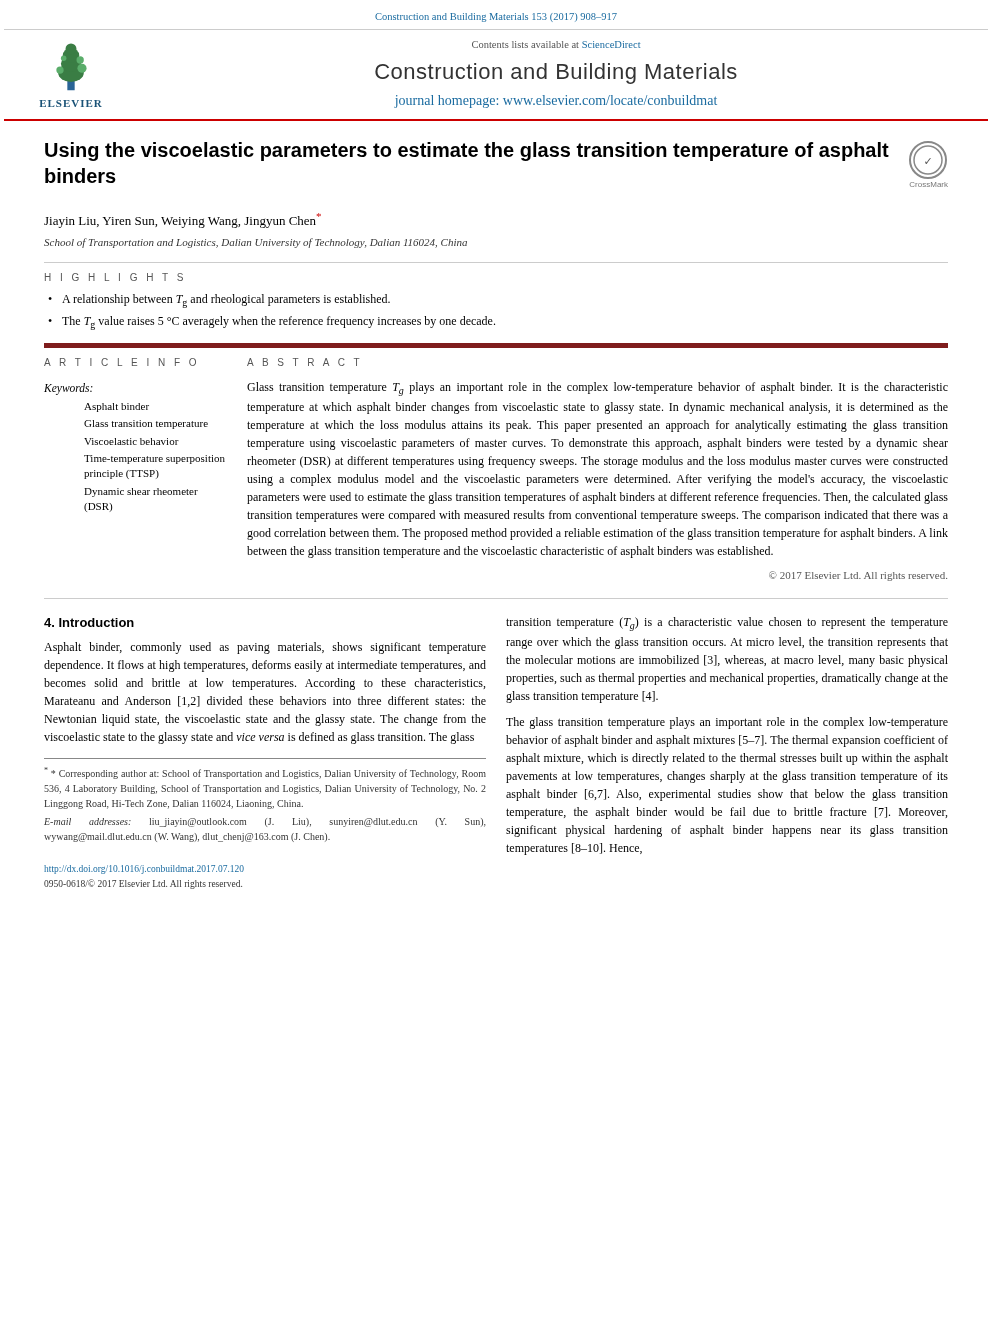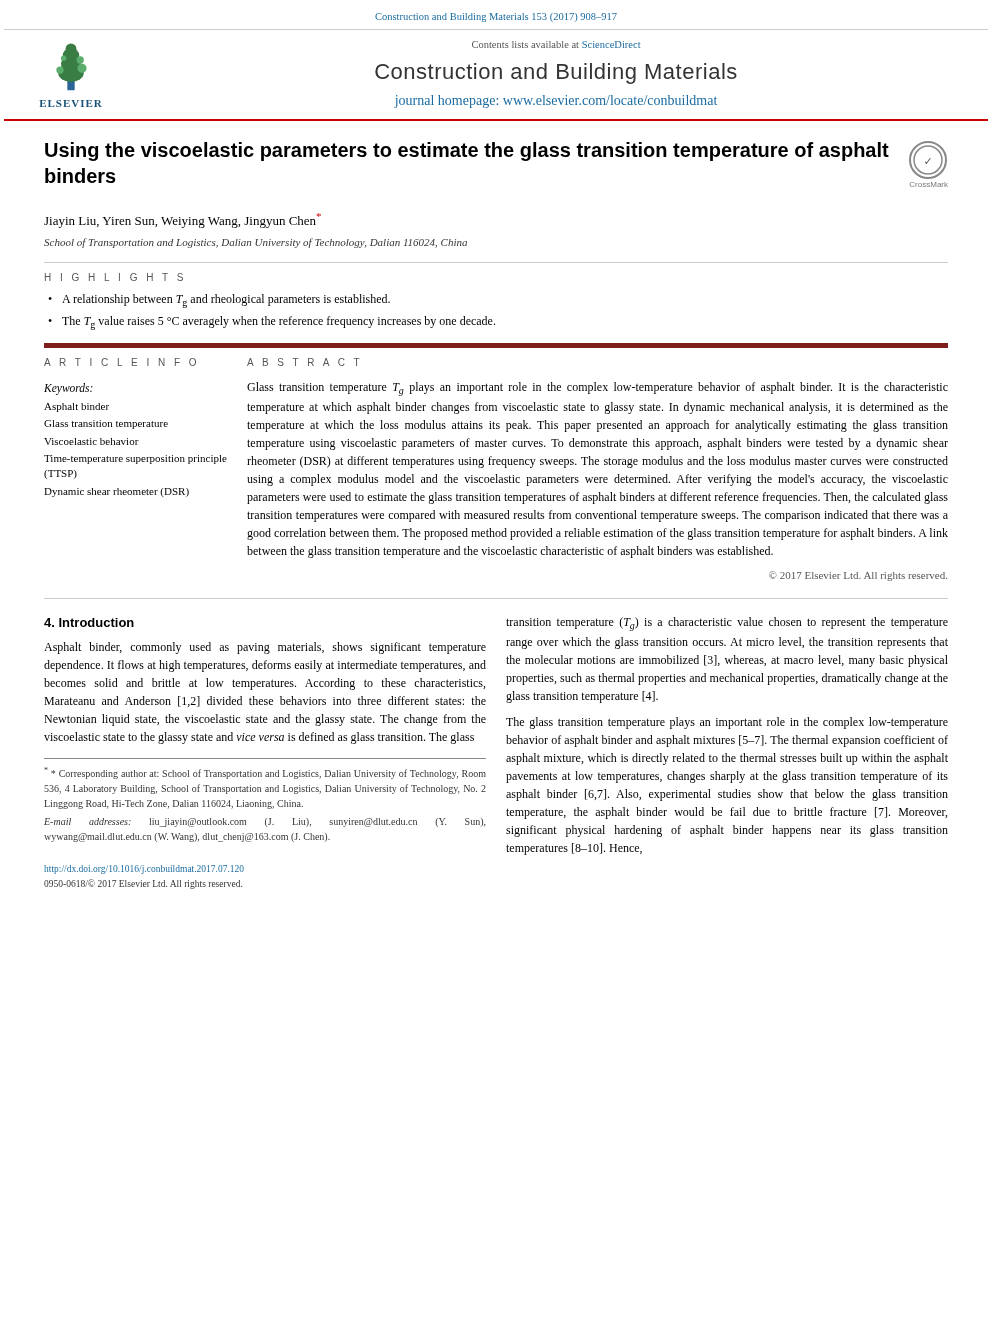--- a/index.html
+++ b/index.html
@@ -242,20 +242,21 @@
     }
     .keywords-title {
       font-style: italic;
       font-size: 11.5px;
       margin-bottom: 3px;
       margin-top: 10px;
     }
     .keyword-item {
       font-size: 11px;
       margin-bottom: 2px;
+      margin-left: 40px;
     }
     .abstract-text {
       font-size: 12px;
       line-height: 1.5;
       text-align: justify;
     }
     .copyright-line {
       font-size: 11px;
       text-align: right;
       color: #555;

